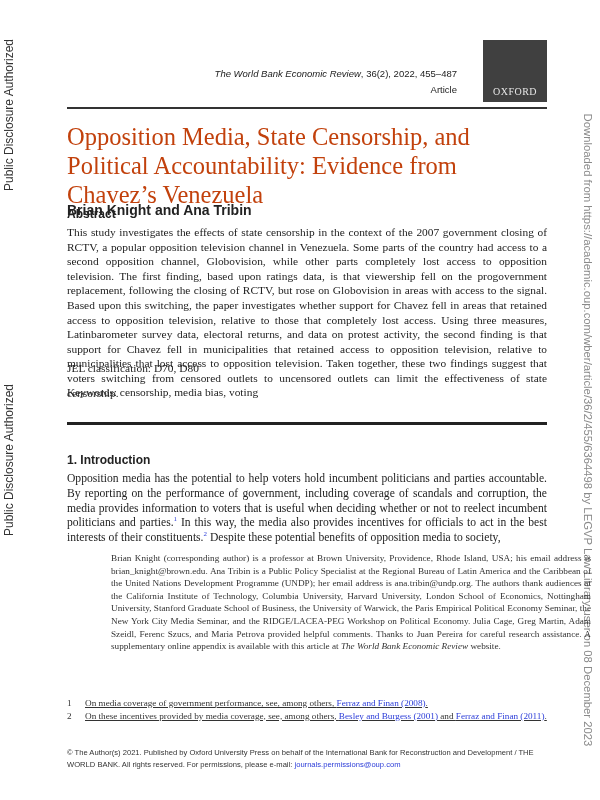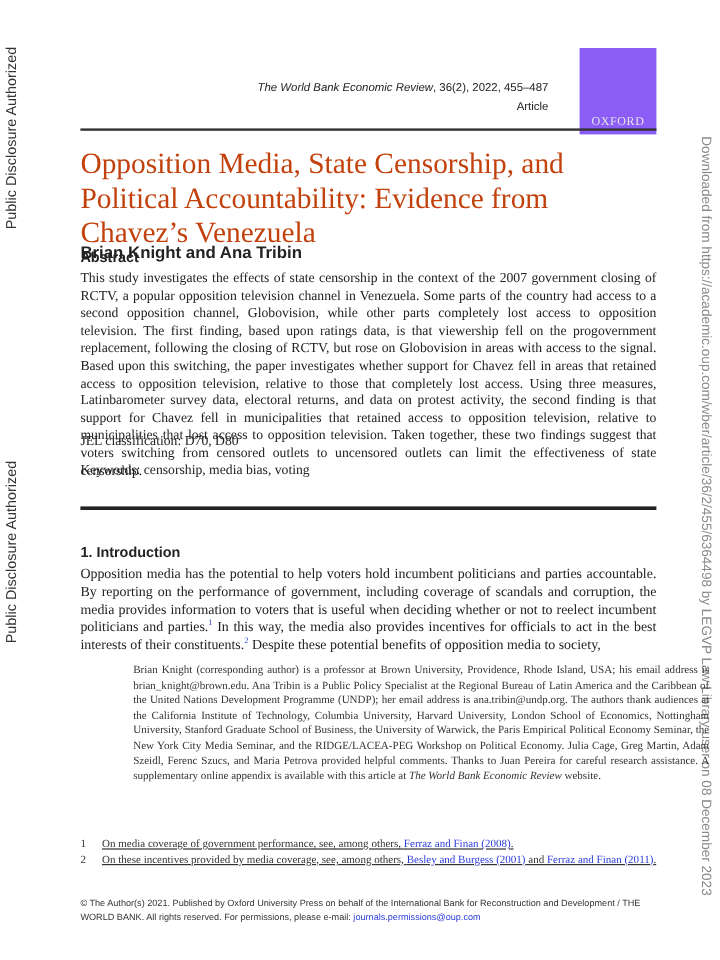--- a/index.html
+++ b/index.html
@@ -17,21 +17,21 @@
   .side-right span { position: absolute; left: 50%; top: 50%; transform: translate(-50%, -50%) rotate(90deg); white-space: nowrap; font-size: 11.3px; color: #8a8a8a; }
 
   .page { position: absolute; left: 67px; top: 0; width: 480px; }
 
   .header { position: absolute; top: 40px; left: 0; width: 480px; height: 62px; }
   .journal-meta { position: absolute; right: 90px; top: 6px; text-align: right; font-size: 9.5px; line-height: 16px; margin-top: 20px; }
   .journal-meta .citation { font-style: italic; color: #222; }
   .journal-meta .citation .rest { font-style: normal; }
   .journal-meta .doi { color: #2b3cd8; }
   .journal-meta .type { color: #222; }
-  .oxford-logo { position: absolute; right: 0; top: 0; width: 64px; height: 72px; background: #8b5cf6; color: #e6e6e6; font-family: "Liberation Serif", serif; font-size: 10px; letter-spacing: 0.5px; display: flex; align-items: flex-end; justify-content: center; padding-bottom: 5px; box-sizing: border-box; }
+  .oxford-logo { position: absolute; right: 0; top: 0; width: 64px; height: 62px; background: #404040; color: #e6e6e6; font-family: "Liberation Serif", serif; font-size: 10px; letter-spacing: 0.5px; display: flex; align-items: flex-end; justify-content: center; padding-bottom: 5px; box-sizing: border-box; }
   .header-rule { position: absolute; top: 107px; left: 0; width: 480px; height: 2px; background: #333; }
 
   .title { position: absolute; top: 122px; left: 0; width: 480px; font-size: 24.5px; line-height: 29px; color: #c2410c; }
   .authors { position: absolute; top: 182px; left: 0; font-size: 14px; font-weight: bold; color: #222; margin-top: 20px; }
   .abstract-head { position: absolute; top: 207px; left: 0; font-size: 12px; font-weight: bold; color: #222; }
   .abstract { position: absolute; top: 225px; left: 0; width: 480px; font-size: 11.4px; line-height: 14.6px; text-align: justify; color: #222; }
   .jel { position: absolute; top: 362px; left: 0; font-size: 11.4px; }
   .keywords { position: absolute; top: 386px; left: 0; font-size: 11.4px; }
   .label-b { font-weight: normal; }
   .mid-rule { position: absolute; top: 422px; left: 0; width: 480px; height: 2.5px; background: #222; }

